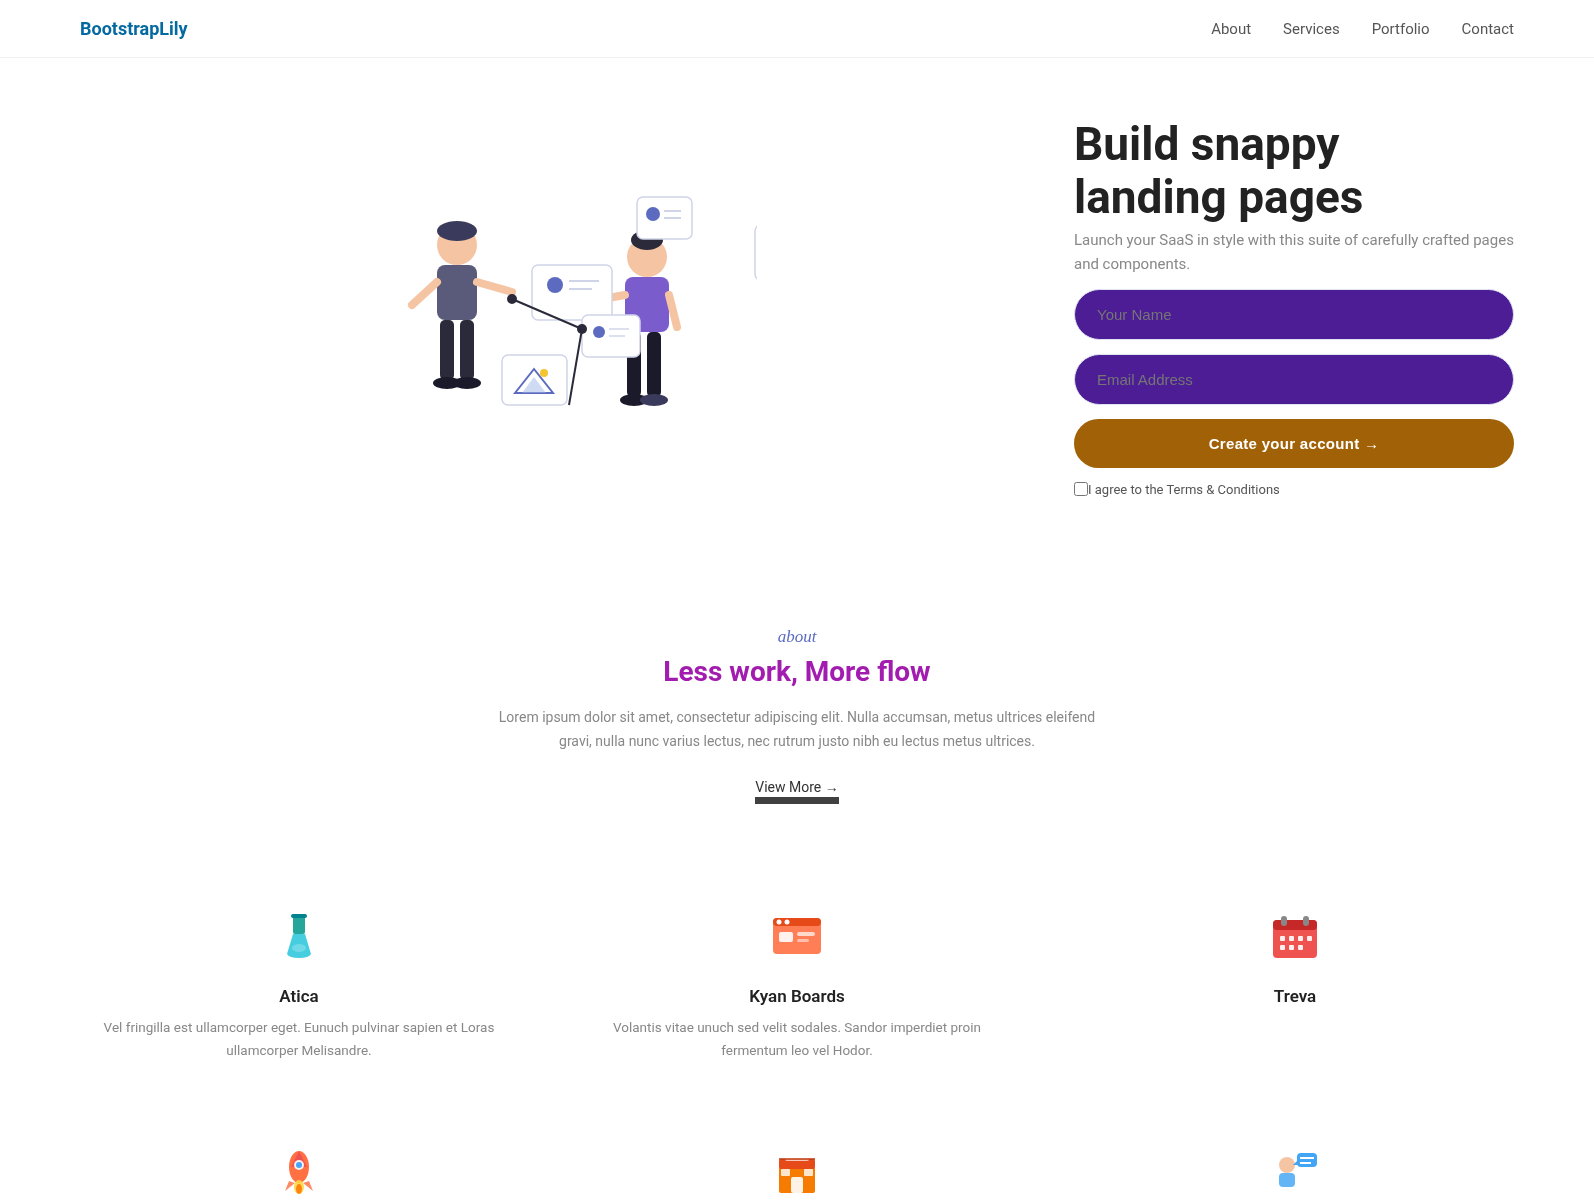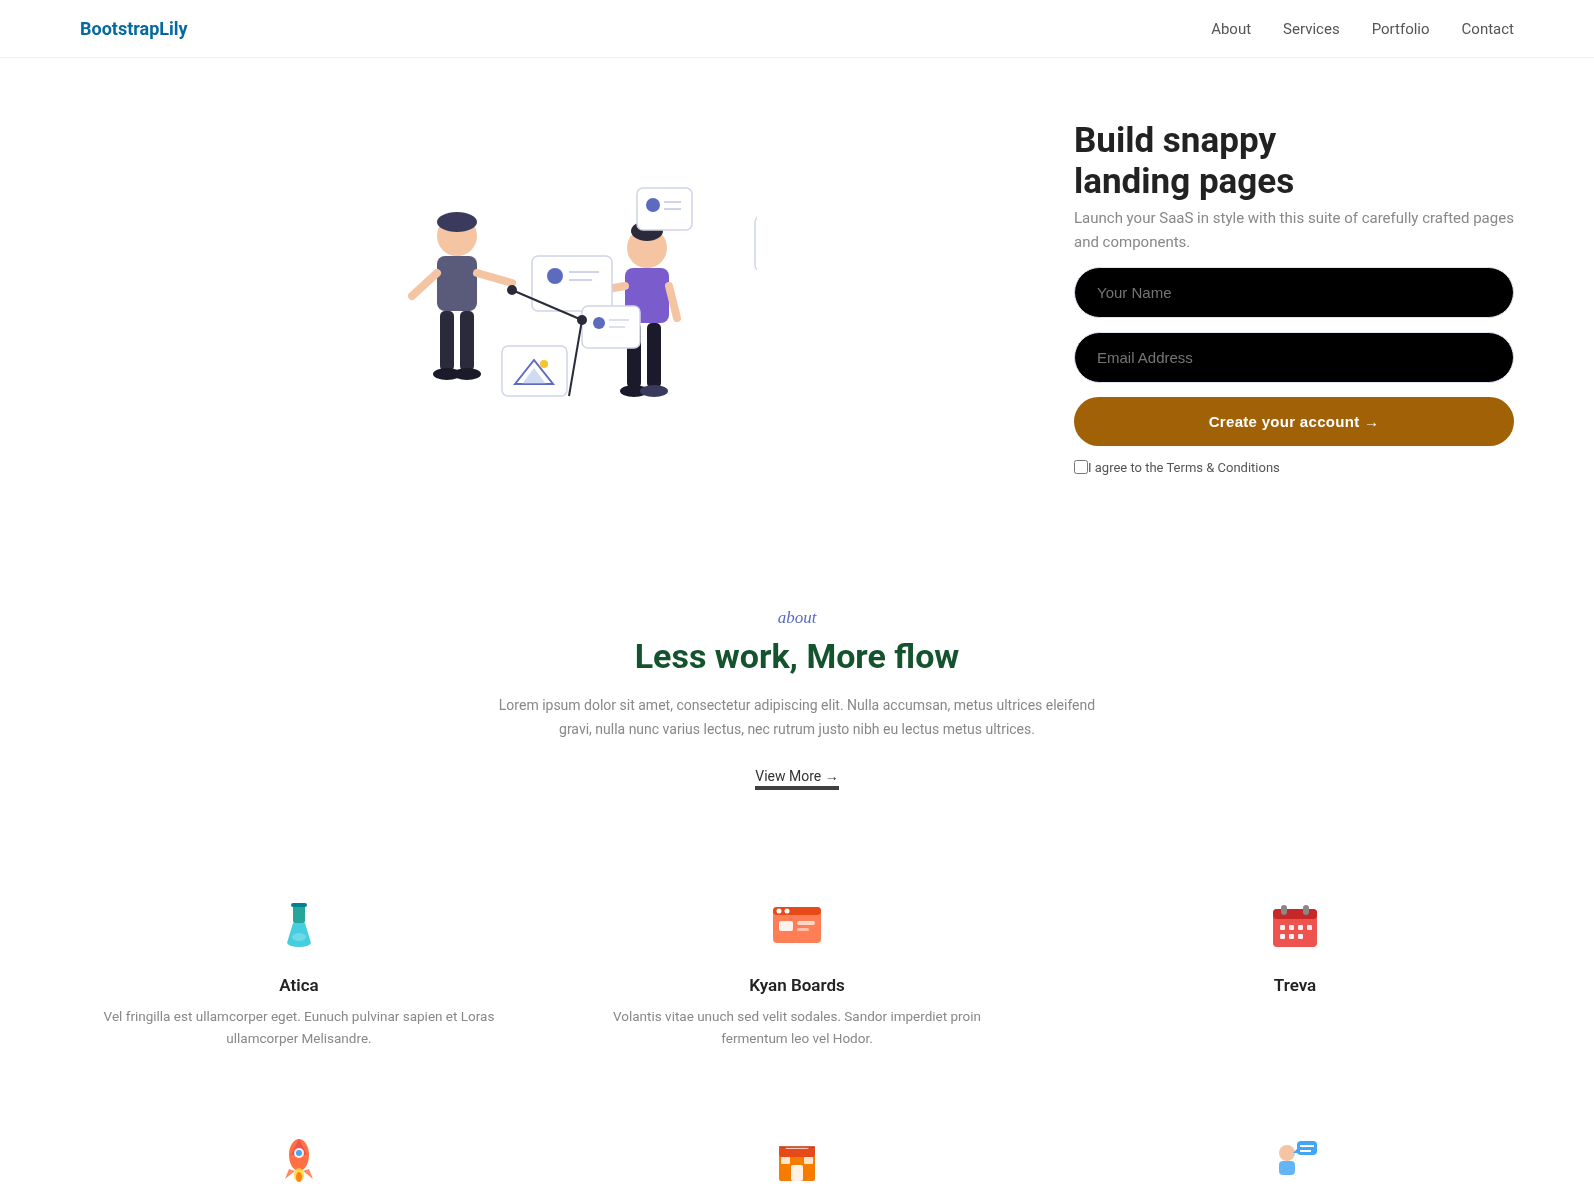--- a/index.html
+++ b/index.html
@@ -44,21 +44,21 @@
       justify-content: center;
       position: relative;
       min-height: 360px;
     }
     
     .hero-right {
       flex: 1;
       max-width: 440px;
     }
     .hero-title {
-      font-size: 35px;
+      font-size: 46px;
       font-weight: 700;
       color: #222;
       line-height: 1.15;
       margin-bottom: 4px;
     }
     .hero-subtitle {
       font-size: 15px;
       color: #888;
       line-height: 1.6;
       margin-bottom: 13px;
@@ -67,21 +67,21 @@
       margin-bottom: 14px;
     }
     .form-input {
       width: 100%;
       padding: 16px 22px;
       border: 1.5px solid #e0e4f0;
       border-radius: 50px;
       font-size: 15px;
       color: #aaa;
       outline: none;
-      background: #000000;
+      background: #4c1d95;
     }
     .btn-primary {
       width: 100%;
       padding: 16px 22px;
       background: #a16207;
       color: #fff;
       border: none;
       border-radius: 50px;
       font-size: 15px;
       font-weight: 600;
@@ -104,37 +104,37 @@
       text-align: center;
     }
     .about-label {
       font-family: 'Georgia', cursive;
       font-style: italic;
       color: #5c6bc0;
       font-size: 17px;
       margin-bottom: 8px;
     }
     .about-title {
-      font-size: 34px;
+      font-size: 28px;
       font-weight: 700;
-      color: #14532d;
+      color: #a21caf;
       margin-bottom: 18px;
     }
     .about-desc {
       font-size: 14px;
       color: #888;
       line-height: 1.7;
       max-width: 600px;
       margin: 0 auto 24px;
     }
     .view-more {
       font-size: 14px;
       color: #333;
       text-decoration: none;
-      border-bottom: 4px solid #404040;
+      border-bottom: 7px solid #404040;
       padding-bottom: 2px;
     }
 
     
     .services-section {
       padding: 50px 80px 60px;
     }
     .services-grid {
       display: grid;
       grid-template-columns: repeat(3, 1fr);

